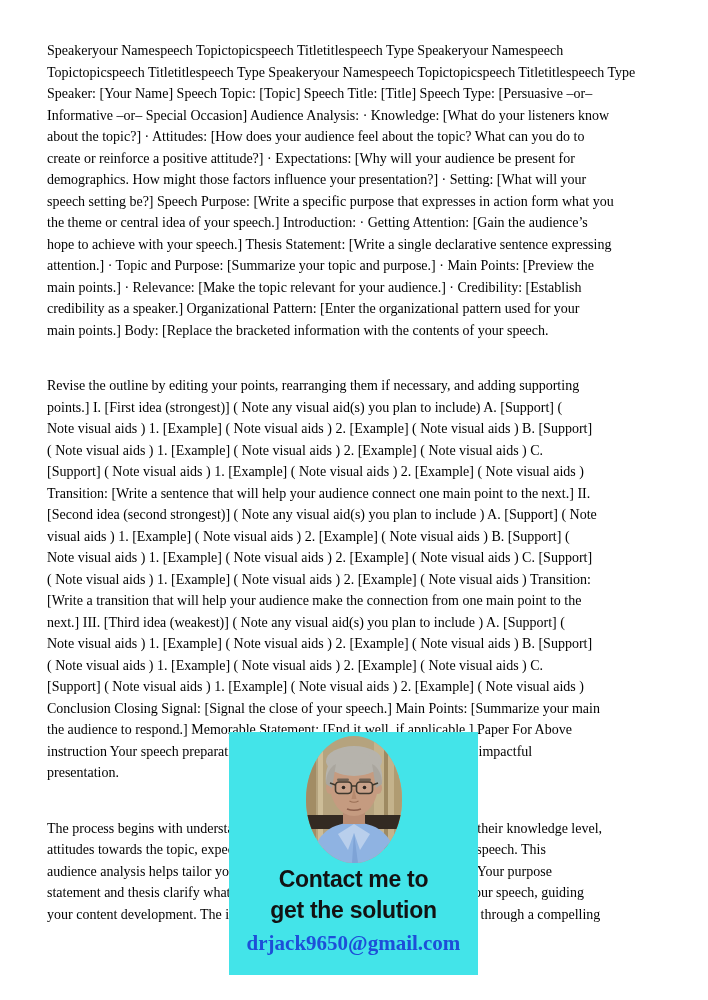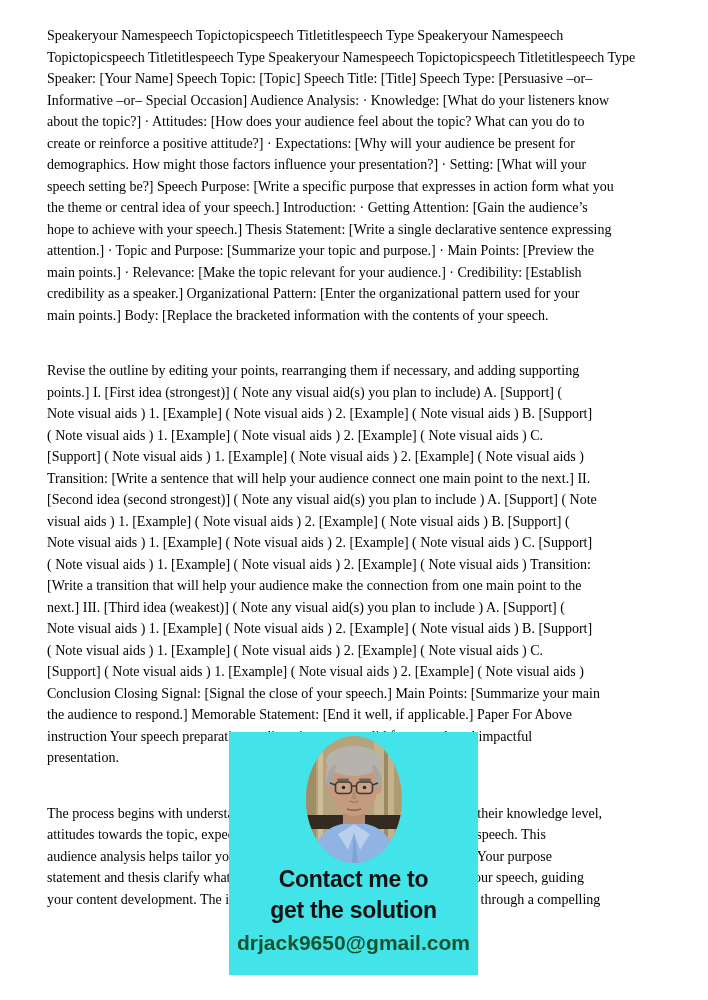--- a/index.html
+++ b/index.html
@@ -2,21 +2,21 @@
 <html><head>
 <meta charset="utf-8">
 <style>
   html,body{margin:0;padding:0;}
   body{
     width:708px;height:1000px;position:relative;overflow:hidden;
     background:#ffffff;
     font-family:"Liberation Serif", serif;
   }
   .doc{
-    position:absolute;left:47px;top:25px;width:620px;
+    position:absolute;left:47px;top:40px;width:620px;
     font-size:14px;color:#000;
   }
   .para{margin:0;}
   .para + .para{margin-top:34px;}
   .line{
     line-height:21.5px;height:21.5px;white-space:nowrap;
     letter-spacing:0;
   }
   .promo{
     position:absolute;left:229px;top:732px;width:249px;height:243px;
@@ -26,23 +26,23 @@
   .avatar{
     width:96px;height:127px;margin-top:4px;flex:0 0 auto;
   }
   .promo-heading{
     font-family:"Liberation Sans", sans-serif;
     font-weight:bold;font-size:23px;line-height:31px;
     color:#121212;letter-spacing:-0.3px;white-space:nowrap;
   }
   .promo-heading.first{margin-top:1px;}
   .promo-email{
-    font-family:Liberation Sans, sans-serif;
+    font-family:Liberation Serif, serif;
     font-weight:bold;font-size:21px;line-height:26px;margin-top:4px;
-    color:#14532d;white-space:nowrap;
+    color:#1d4ed8;white-space:nowrap;
   }
 </style>
 </head>
 <body style="background: rgb(255, 255, 255);">
 
 <div class="doc" id="doc-text">
     <div class="para">
       <div class="line">Speakeryour Namespeech Topictopicspeech Titletitlespeech Type Speakeryour Namespeech</div>
       <div class="line">Topictopicspeech Titletitlespeech Type Speakeryour Namespeech Topictopicspeech Titletitlespeech Type</div>
       <div class="line">Speaker: [Your Name] Speech Topic: [Topic] Speech Title: [Title] Speech Type: [Persuasive –or–</div>

